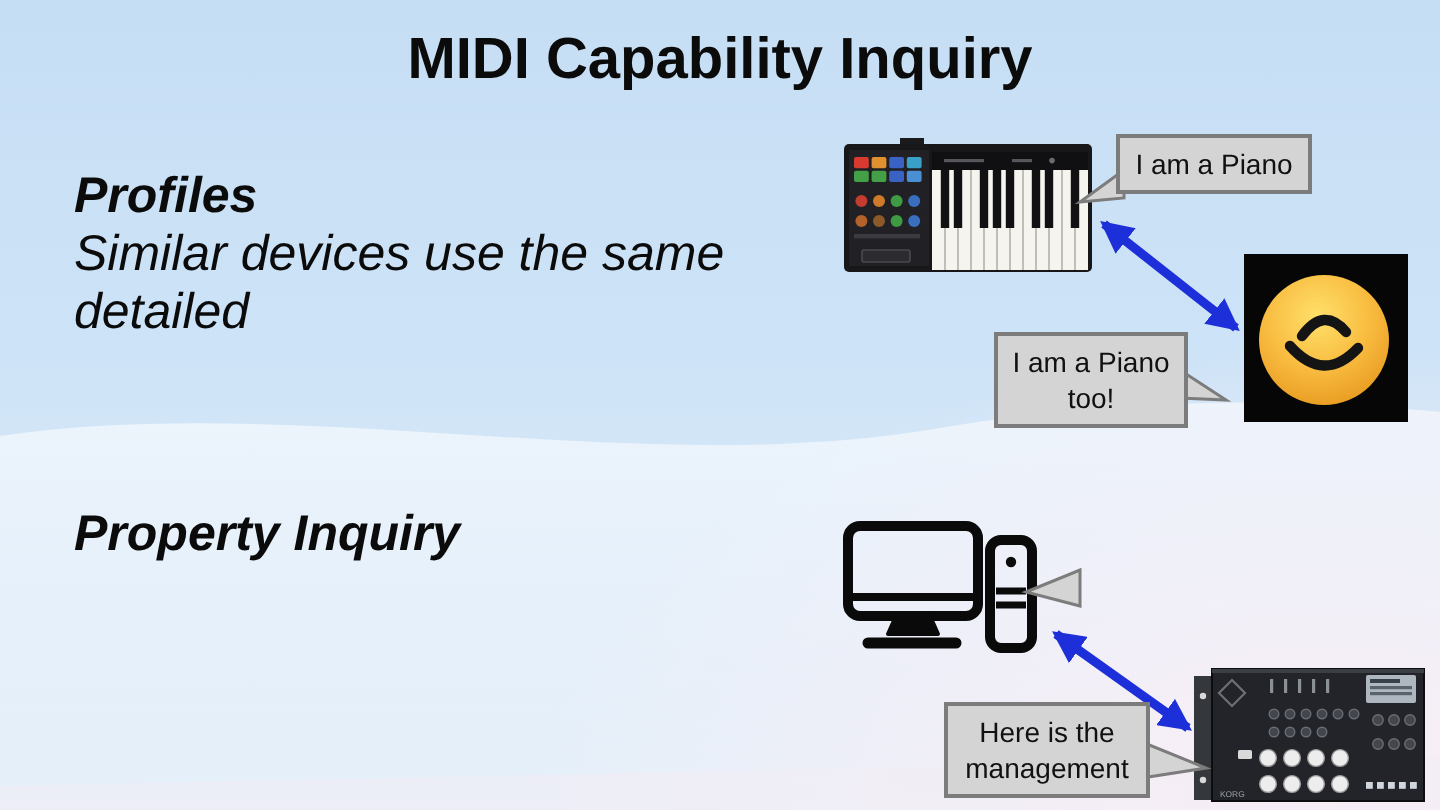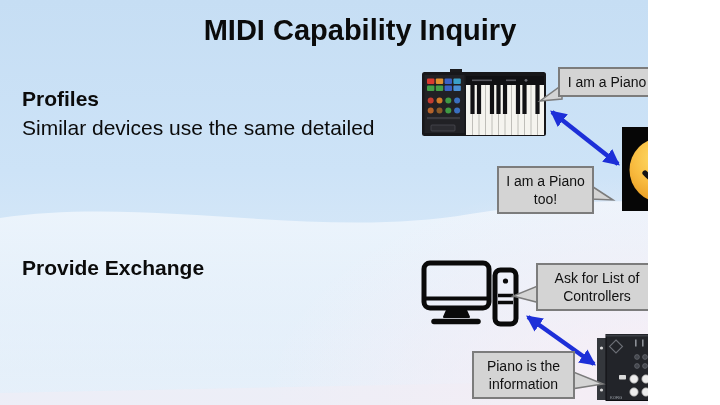--- a/index.html
+++ b/index.html
@@ -1,28 +1,28 @@
 <!DOCTYPE html>
 <html><head>
 <meta charset="utf-8">
 <style>
   html,body{margin:0;padding:0;}
   .slide{
-    position:relative; width:648px; height:405px; overflow:hidden;
+    position:relative; width:720px; height:405px; overflow:hidden;
     font-family:"Liberation Sans", sans-serif; color:#0b0b0b;
     background:linear-gradient(180deg,#c6def4 0%,#cde3f7 42%,#d9e9f8 70%,#e3eef9 100%);
   }
   .bg-layer{position:absolute; inset:0; z-index:0;}
   .content{position:absolute; z-index:1;}
   .overlay{position:absolute; inset:0; z-index:2; pointer-events:none;}
   .title{
     position:absolute; top:14px; left:0; width:720px; text-align:center;
     font-size:29px; font-weight:bold; letter-spacing:0; z-index:1;
   }
-  .section{position:absolute; left:22px; width:368px; font-size:21px; line-height:29px; z-index:1;}
+  .section{position:absolute; left:37px; width:368px; font-size:25px; line-height:29px; z-index:1;font-style:italic;}
   .section .heading{font-weight:bold;}
   .sec-profiles{top:84px;}
   .sec-property{top:253px;}
   .callout{
     position:absolute; z-index:3; box-sizing:border-box;
     background:#d4d4d4; border:2px solid #7c7c7c; color:#111;
     font-size:14px; line-height:1.3; text-align:center; padding:4px 3px;
   }
   .co-piano{left:558px; top:67px; width:98px;}
   .co-piano-too{left:497px; top:166px; width:97px;}
@@ -54,21 +54,21 @@
     <path d="M0,393 L720,378 L720,405 L0,405 Z" fill="#f2edf4" opacity="0.55"></path>
   </svg>
 
   <div class="title">MIDI Capability Inquiry</div>
 
   <div class="section sec-profiles">
     <div class="heading">Profiles</div>
     <div class="body">Similar devices use the same detailed</div>
   </div>
   <div class="section sec-property">
-    <div class="heading">Provide Exchange</div>
+    <div class="heading">Property Inquiry</div>
   </div>
 
   <svg class="content img-keyboard" width="124" height="70" viewBox="0 0 124 70">
     <rect x="28" y="0" width="12" height="5" fill="#1a1a1d"></rect>
     <rect x="0" y="3" width="124" height="64" rx="2.5" fill="#17171a"></rect>
     <rect x="2.5" y="6" width="40" height="58" fill="#212125"></rect>
 
     <rect x="5" y="9.5" width="7.4" height="5.6" rx="1" fill="#d93a30"></rect>
     <rect x="13.8" y="9.5" width="7.4" height="5.6" rx="1" fill="#e0902e"></rect>
     <rect x="22.6" y="9.5" width="7.4" height="5.6" rx="1" fill="#3a62c4"></rect>
@@ -218,16 +218,15 @@
       <polygon points="540,285 540,303 513,296"></polygon>
       <polygon points="571,371 571,389 603,384"></polygon>
     </g>
 
     <line x1="552" y1="112" x2="618" y2="164" stroke="#1d2fd8" stroke-width="4.5" marker-start="url(#ah)" marker-end="url(#ah)"></line>
     <line x1="528" y1="317" x2="594" y2="364" stroke="#1d2fd8" stroke-width="4.5" marker-start="url(#ah)" marker-end="url(#ah)"></line>
   </svg>
 
   <div class="callout co-piano">I am a Piano</div>
   <div class="callout co-piano-too">I am a Piano too!</div>
-  <div class="callout co-ask">Ask for List of Controllers</div>
-  <div class="callout co-here">Piano is the information</div>
+  <div class="callout co-here">Here is the management</div>
 
 </div>
 
 </body></html>

